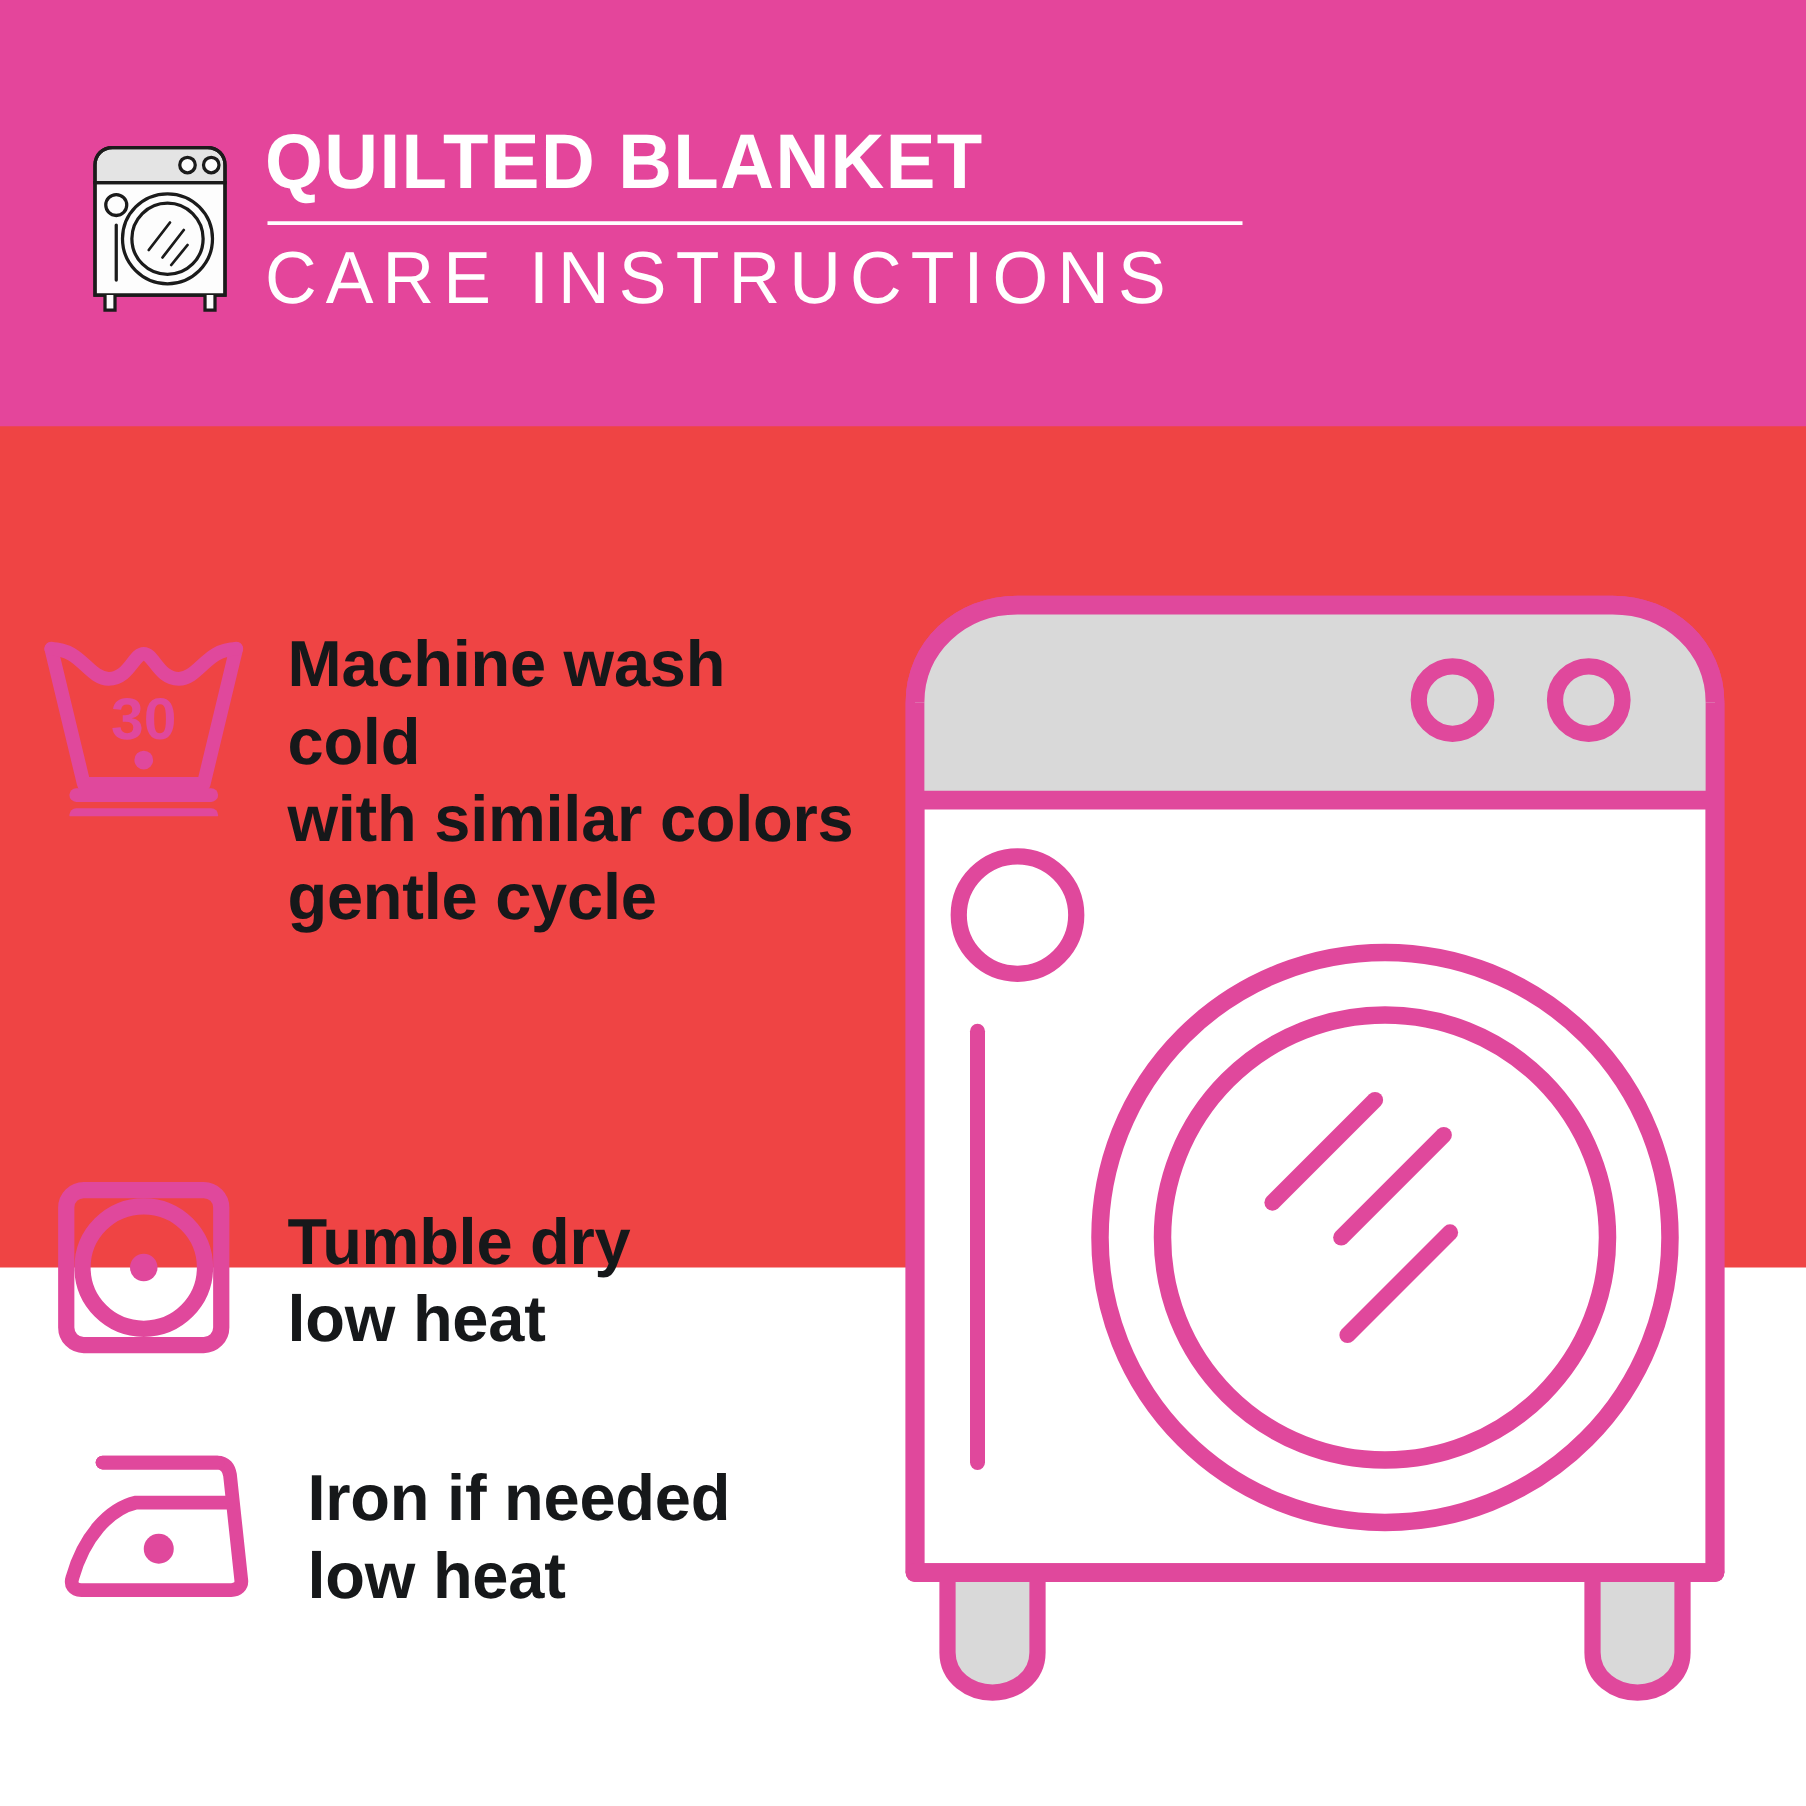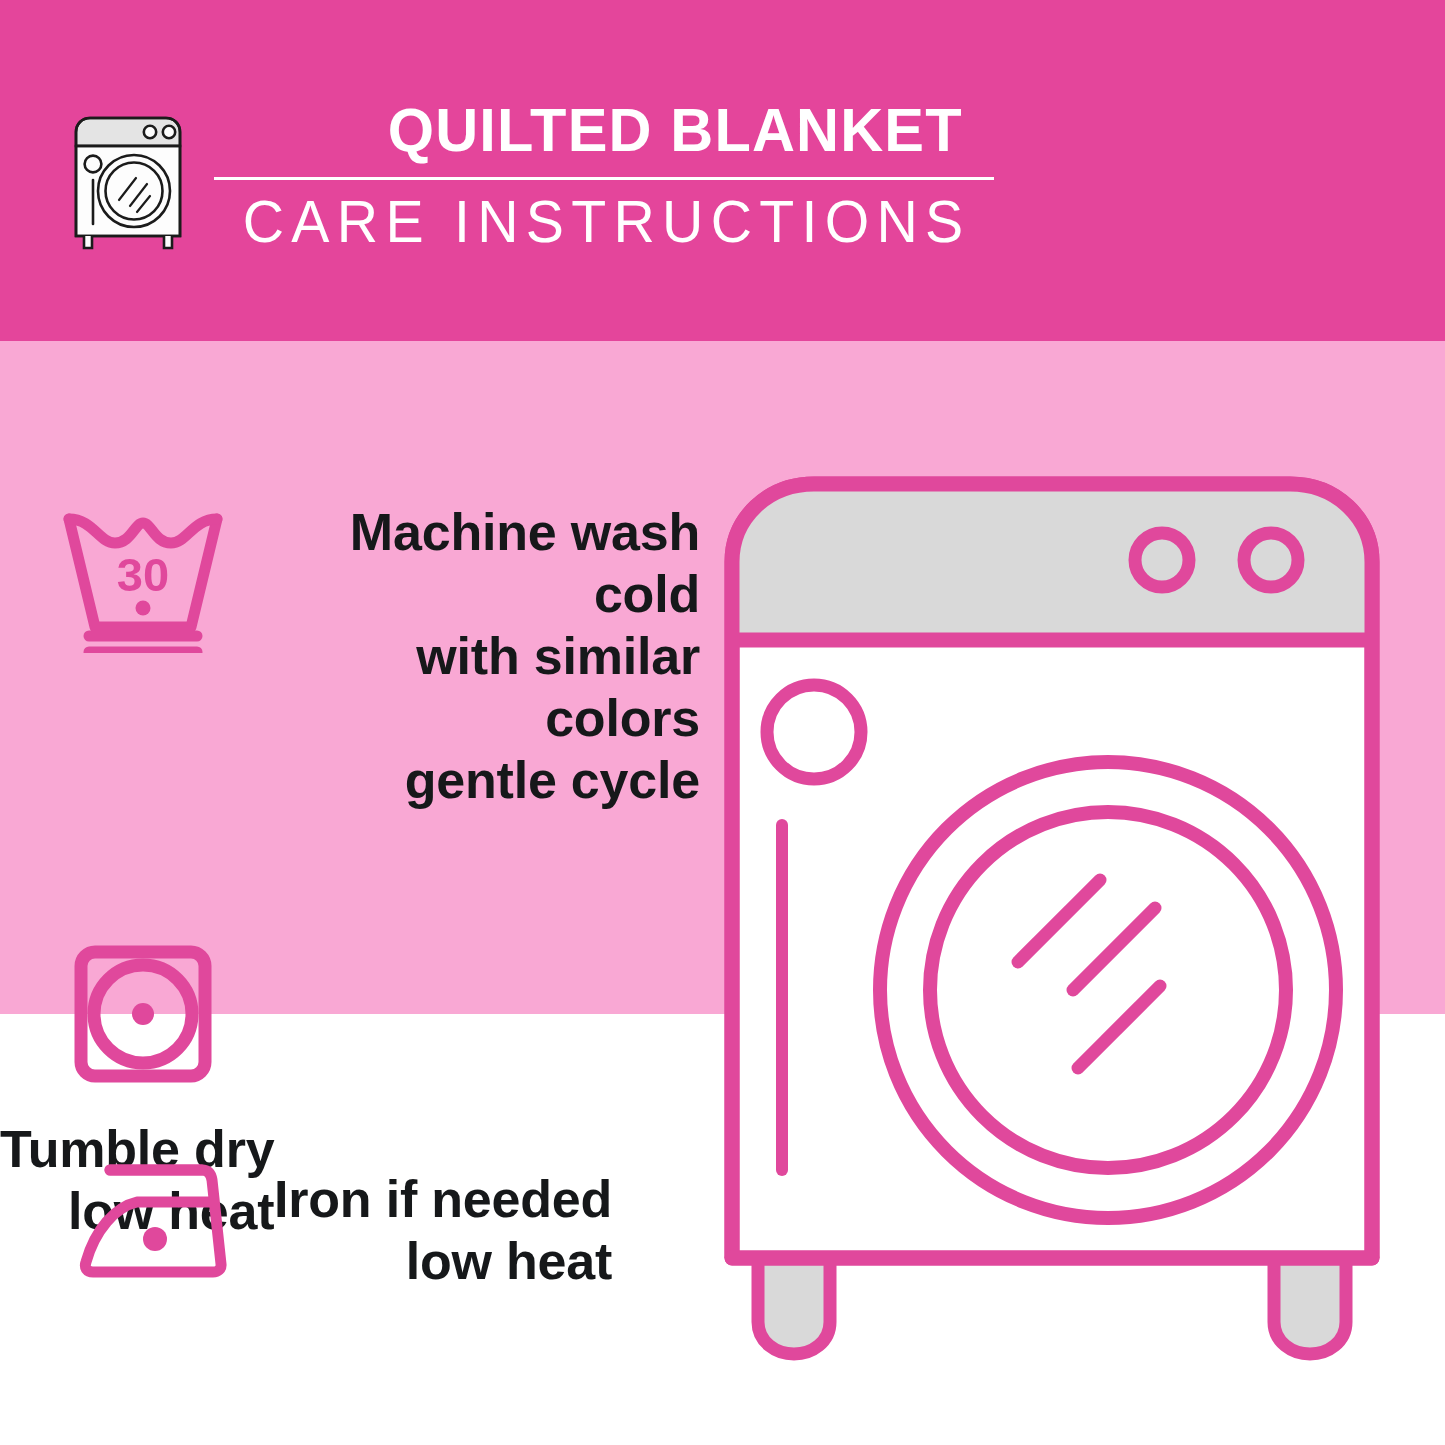--- a/index.html
+++ b/index.html
@@ -2,21 +2,21 @@
 <html><head>
 <meta charset="utf-8">
 <style>
   * { margin:0; padding:0; box-sizing:border-box; }
   html,body { width:1445px; height:1445px; }
   body {
     background:#ffffff;
     font-family:"Liberation Sans", sans-serif;
     overflow:hidden;
   }
-  #page { position:relative; width:1445px; height:1014px; background:#f9a8d4;text-align:right; }
+  #page { position:relative; width:1445px; height:1014px; background:#ef4444; }
 
   
   .header {
     position:absolute; left:0; top:0; width:1445px; height:341px;
     background:#e4459b;
   }
   .header-inner {
     position:absolute; left:62px; top:96px;
     display:flex; align-items:flex-start;
   }
@@ -46,34 +46,34 @@
     white-space:nowrap;
     transform:scaleX(0.97);
     transform-origin:left center;
   }
 
   
   .care-list { position:absolute; left:0; top:341px; width:700px; height:1104px; }
   .care-row { position:absolute; left:0; display:flex; align-items:flex-start; }
   .care-row .icon-cell {
     width:230px; flex:none;
-    display:flex; justify-content:center; align-items:center;margin-left:28px;
+    display:flex; justify-content:center; align-items:center;
   }
   .care-row .text-cell {
     padding-top:4px;
     color:#16181a;
     font-size:52px;
     font-weight:700;
     line-height:1.19;
     letter-spacing:-0.2px;
     white-space:pre-line;
   }
   .row-wash   { top:157px; }
   .row-bleach { top:370px; }
-  .row-dry    { top:595px;flex-direction:column; }
+  .row-dry    { top:595px; }
   .row-iron   { top:806px;padding-left:16px; }
   .row-wash   .icon-cell { height:160px; }
   .row-bleach .icon-cell { height:150px; }
   .row-dry    .icon-cell { height:155px; }
   .row-iron   .icon-cell { height:140px; }
   .row-bleach .text-cell { padding-top:18px; }
   .row-dry    .text-cell { padding-top:28px; }
   .row-iron   .text-cell { padding-top:22px; }
 
   

